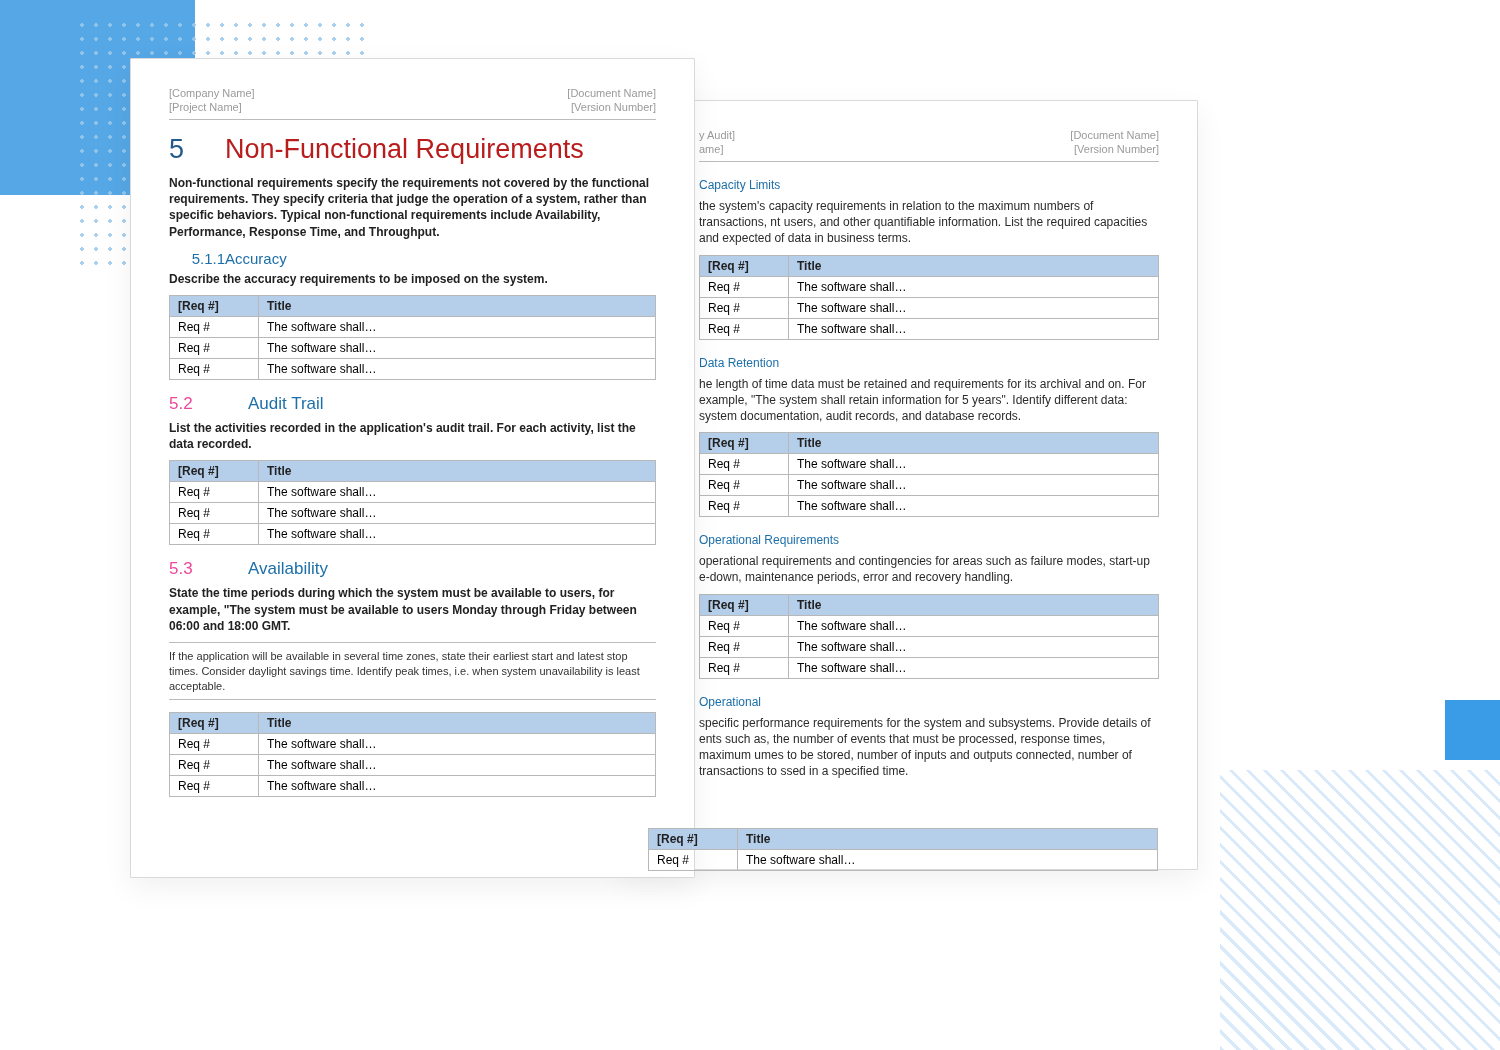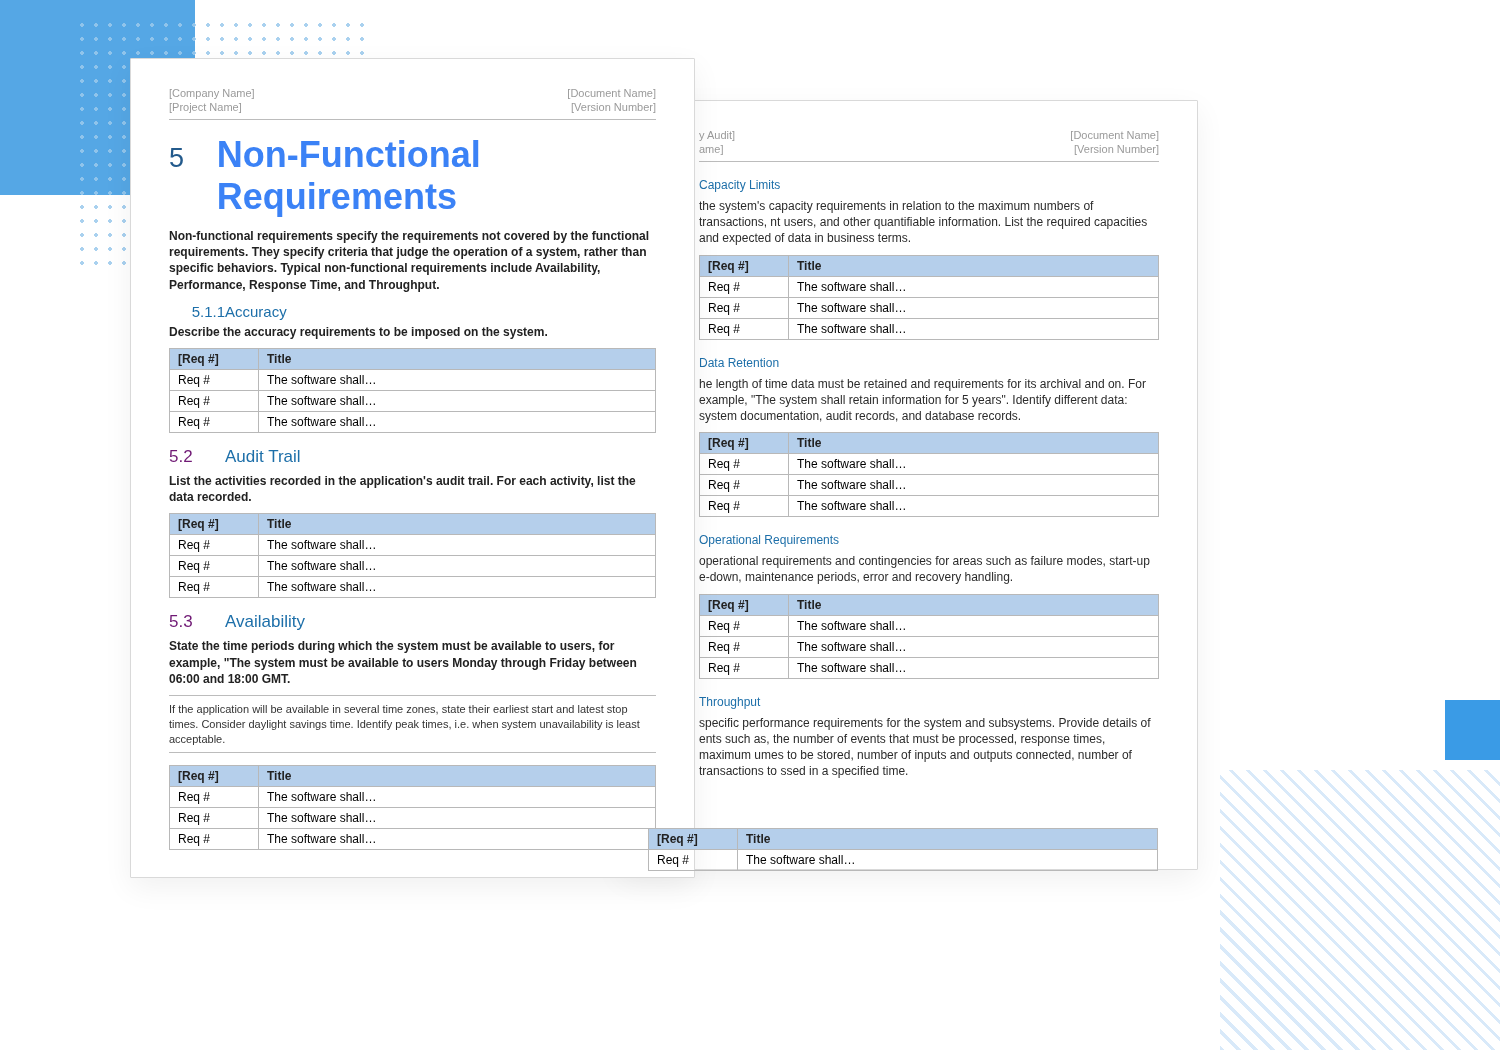--- a/index.html
+++ b/index.html
@@ -77,25 +77,25 @@
     font-size: 11px;
     color: #9a9a9a;
     padding-bottom: 2px;
   }
   .docheader.row2 { margin-bottom: 4px; }
   .header-rule { border-bottom: 1px solid #bcbcbc; margin-bottom: 14px; }
 
   
   .h1row { display: flex; align-items: baseline; margin: 6px 0 10px 0; }
   .h1num { color: #235a8c; font-size: 27px; width: 56px; font-weight: 400; }
-  .h1txt { color: #3b82f6; font-size: 36px; font-weight: 700; }
+  .h1txt { color: #b91c1c; font-size: 27px; font-weight: 400; }
 
   .h2row { display: flex; align-items: baseline; margin: 14px 0 6px 0; }
-  .h2num { color: #701a75; font-size: 17px; width: 56px; font-weight: 400; }
-  .h2txt { color: #1d6fa9; font-size: 17px; font-weight: 400; }
+  .h2num { color: #ec4899; font-size: 17px; width: 56px; font-weight: 400; }
+  .h2txt { color: #1d6fa9; font-size: 17px; font-weight: 400; margin-left: 23px; }
 
   .h3row { display: flex; align-items: baseline; margin: 10px 0 4px 0; }
   .h3num { color: #1d6fa9; font-size: 15px; width: 56px; font-weight: 400; text-align: right; }
   .h3txt { color: #1d6fa9; font-size: 15px; font-weight: 400; }
 
   .h2right { color: #1d6fa9; font-size: 12px; font-weight: 400; margin: 16px 0 6px 0; }
 
   .body { font-size: 12px; color: #2b2b2b; line-height: 1.35; margin: 4px 0 8px 0; }
   .body.bold { font-weight: 700; font-size: 12px; color: #222; }
   .note {
@@ -218,21 +218,21 @@
           <td class="col-req">Req #</td>
           <td>The software shall…</td>
         </tr>
         <tr>
           <td class="col-req">Req #</td>
           <td>The software shall…</td>
         </tr>
       </tbody>
     </table>
 
-  <div class="h2right">Throughput</div>
+  <div class="h2right">Operational</div>
   <div class="body">specific performance requirements for the system and subsystems. Provide details of ents such as, the number of events that must be processed, response times, maximum umes to be stored, number of inputs and outputs connected, number of transactions to ssed in a specified time.</div>
 </div>
 
 <div class="page left">
   <div class="docheader">
     <span>[Company Name]</span>
     <span>[Document Name]</span>
   </div>
   <div class="docheader row2">
     <span>[Project Name]</span>

